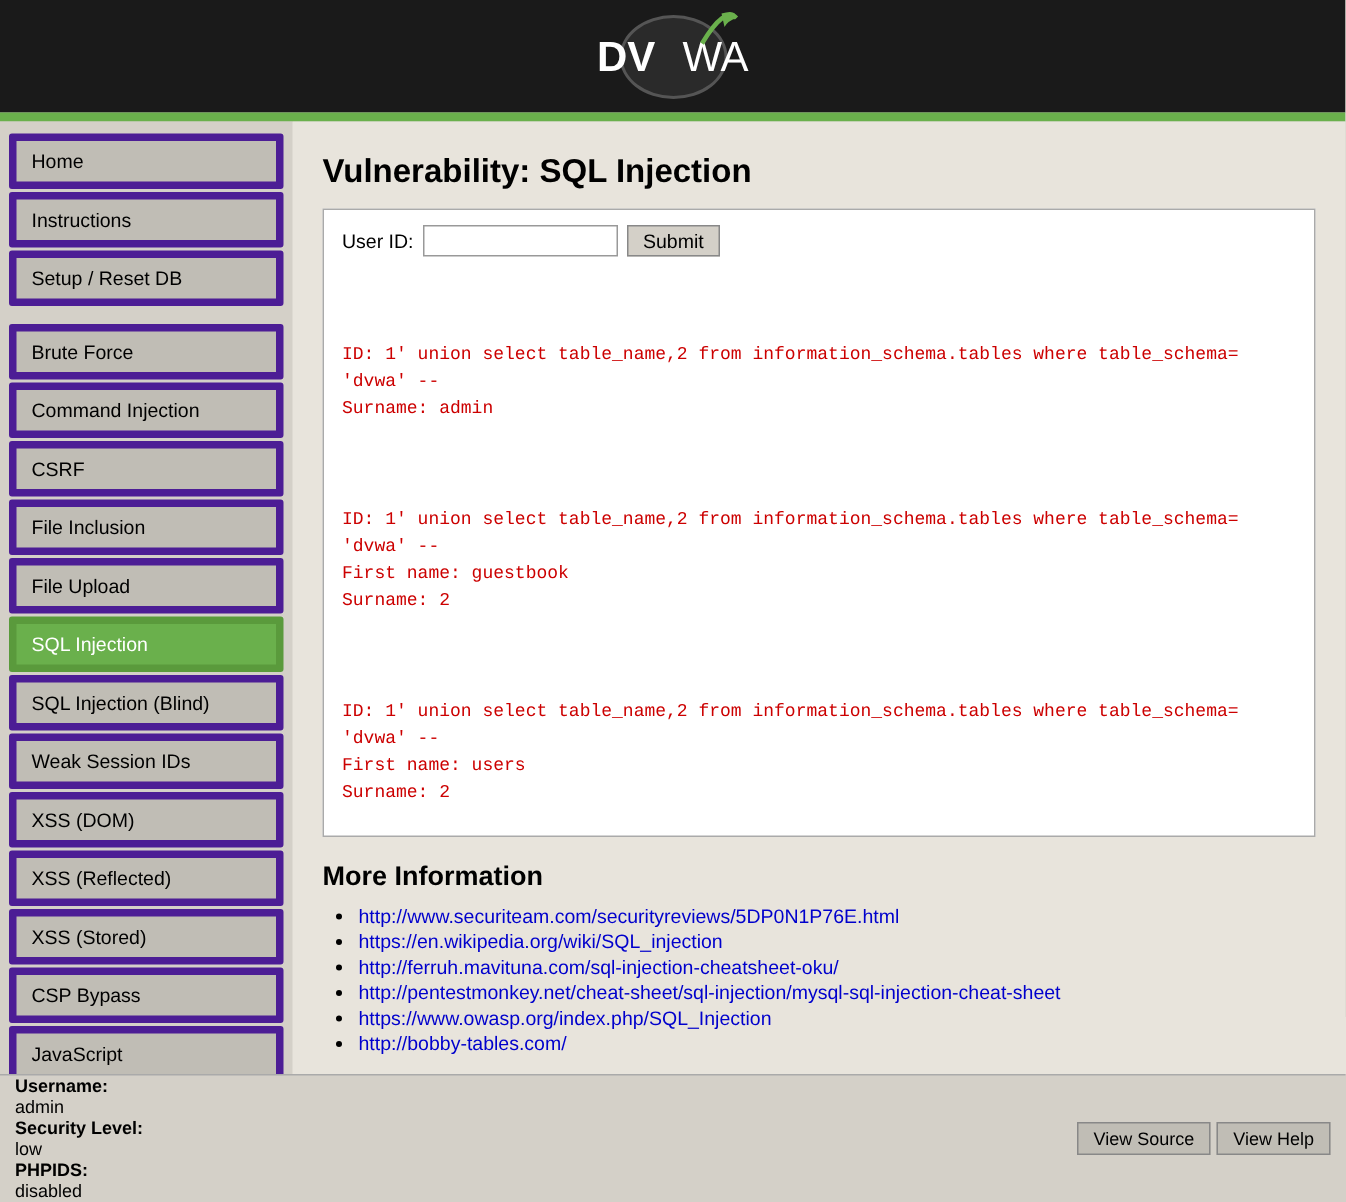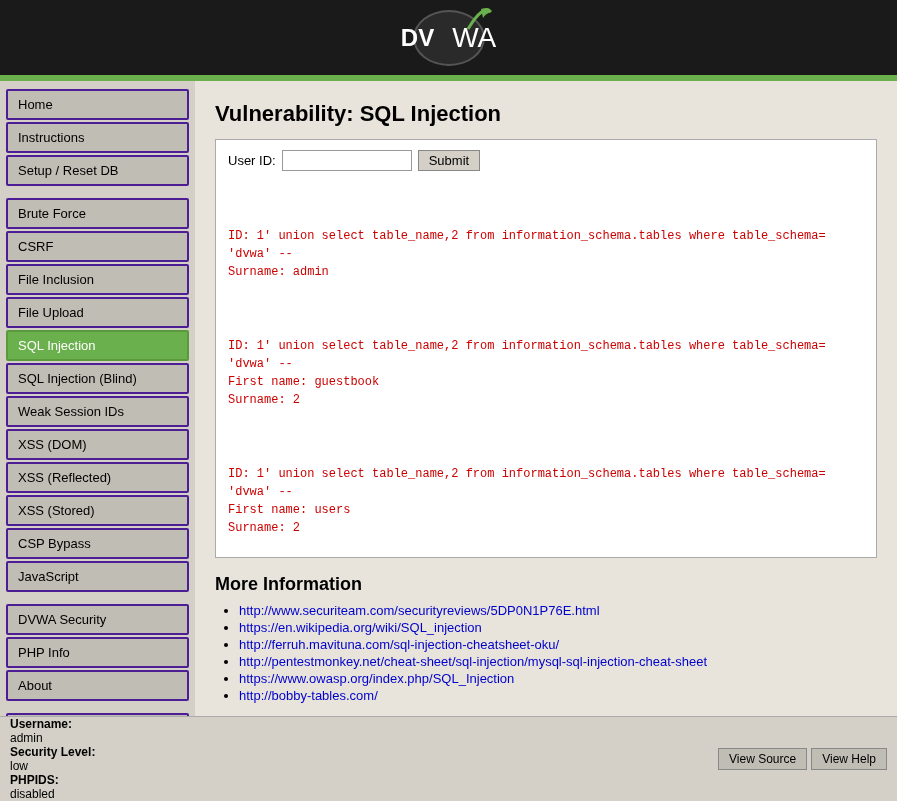--- a/index.html
+++ b/index.html
@@ -17,21 +17,21 @@
       display: inline-flex;
       align-items: center;
       justify-content: center;
       background: #2a2a2a;
       border: 2px solid #555;
       border-radius: 50%;
       width: 72px;
       height: 56px;
       position: relative;
     }
-    .logo-dv { color: white; font-size: 24px; font-weight: bold; }
+    .logo-dv { color: white; font-size: 28px; font-weight: bold; }
     .logo-wa { color: white; font-size: 28px; font-weight: normal; margin-left: 18px; }
     .logo-arc {
       position: absolute;
       top: -8px;
       right: -10px;
       width: 30px;
       height: 30px;
     }
 
     
@@ -47,21 +47,21 @@
       background: #d4d0c8;
       padding: 8px 6px;
       display: flex;
       flex-direction: column;
       gap: 2px;
     }
     .sidebar-item {
       display: block;
       padding: 6px 10px;
       background: #c0bdb5;
-      border: 2px solid #4c1d95;
+      border: 5px solid #4c1d95;
       color: #000;
       text-decoration: none;
       cursor: pointer;
       font-size: 13px;
       border-radius: 2px;
     }
     .sidebar-item.active {
       background: #6ab04c;
       color: white;
       border-color: #5a9a3c;
@@ -188,20 +188,21 @@
 
   <div id="sidebar">
 
     <a class="sidebar-item">Home</a>
     <a class="sidebar-item">Instructions</a>
     <a class="sidebar-item">Setup / Reset DB</a>
 
     <div class="sidebar-spacer"></div>
 
     <a class="sidebar-item">Brute Force</a>
+    <a class="sidebar-item">Command Injection</a>
     <a class="sidebar-item">CSRF</a>
     <a class="sidebar-item">File Inclusion</a>
     <a class="sidebar-item">File Upload</a>
     <a class="sidebar-item active">SQL Injection</a>
     <a class="sidebar-item">SQL Injection (Blind)</a>
     <a class="sidebar-item">Weak Session IDs</a>
     <a class="sidebar-item">XSS (DOM)</a>
     <a class="sidebar-item">XSS (Reflected)</a>
     <a class="sidebar-item">XSS (Stored)</a>
     <a class="sidebar-item">CSP Bypass</a>

